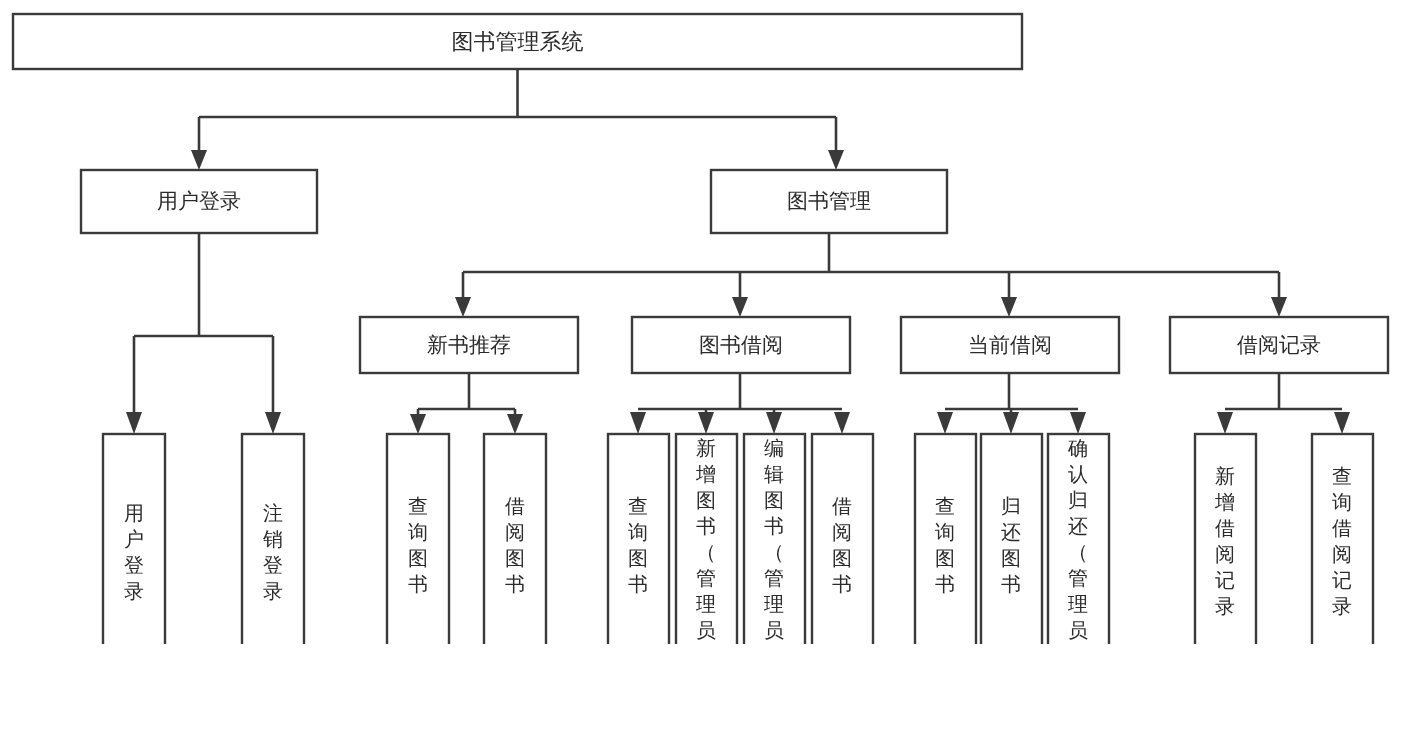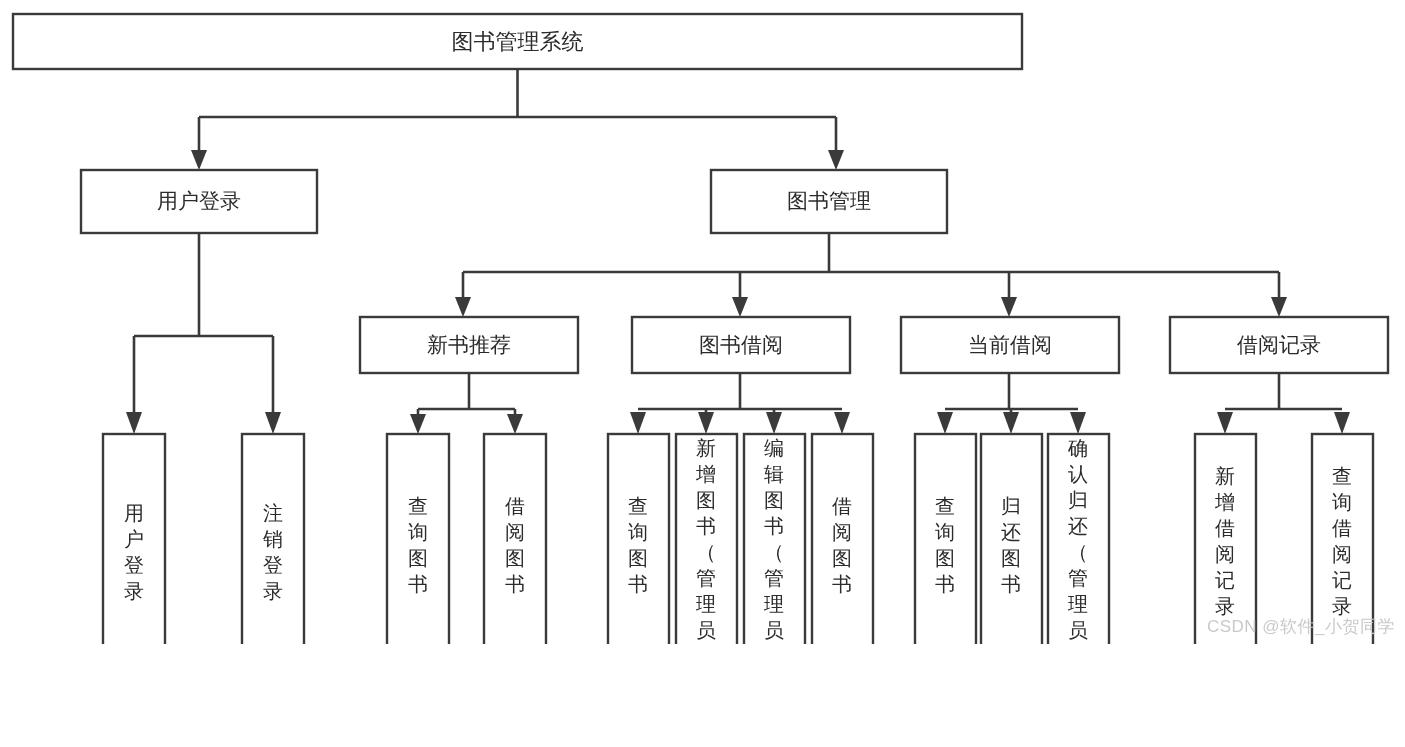--- a/index.html
+++ b/index.html
@@ -220,14 +220,13 @@
       <rect class="node-box" x="1195" y="434" width="61" height="301"></rect>
       <text class="leaf-label" x="1225" y="483"><tspan x="1225" dy="0">新</tspan><tspan x="1225" dy="26">增</tspan><tspan x="1225" dy="26">借</tspan><tspan x="1225" dy="26">阅</tspan><tspan x="1225" dy="26">记</tspan><tspan x="1225" dy="26">录</tspan></text>
     </g>
     <g>
       <rect class="node-box" x="1312" y="434" width="61" height="301"></rect>
       <text class="leaf-label" x="1342" y="483"><tspan x="1342" dy="0">查</tspan><tspan x="1342" dy="26">询</tspan><tspan x="1342" dy="26">借</tspan><tspan x="1342" dy="26">阅</tspan><tspan x="1342" dy="26">记</tspan><tspan x="1342" dy="26">录</tspan></text>
     </g>
 
   </svg>
 
-  <div class="watermark">CSDN @软件_小贺同学</div>
 </div>
 
 </body></html>

